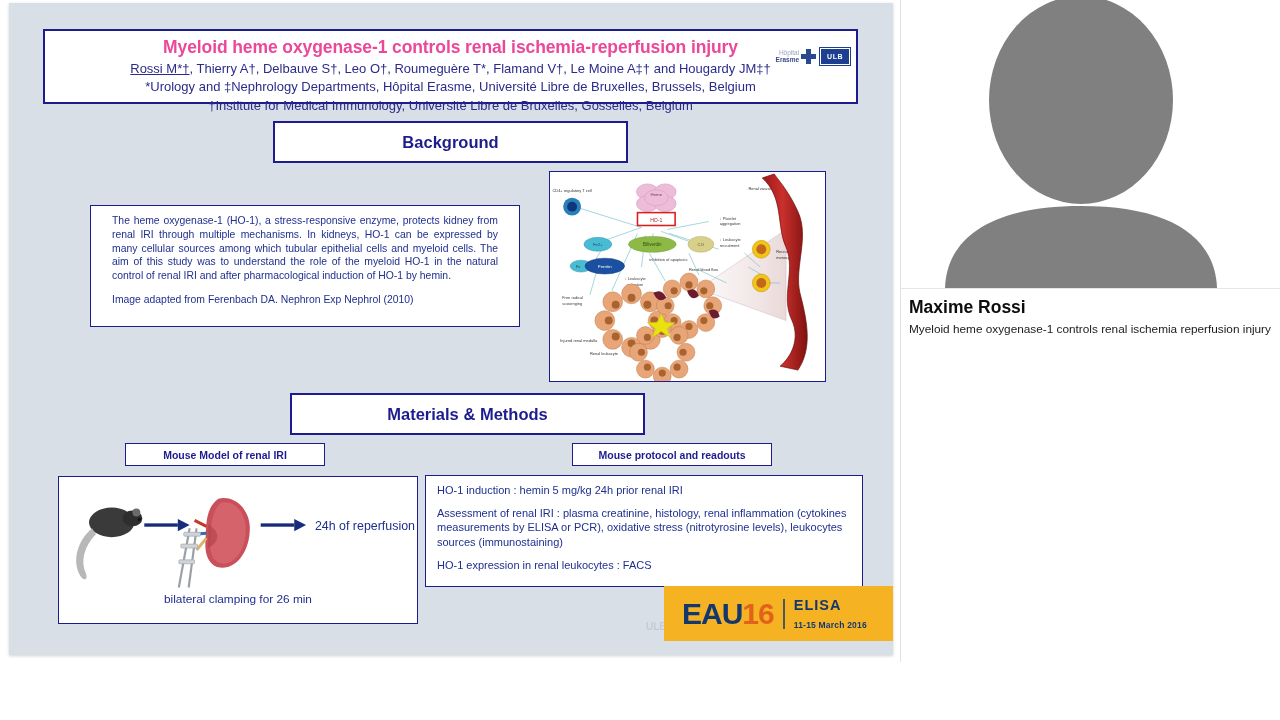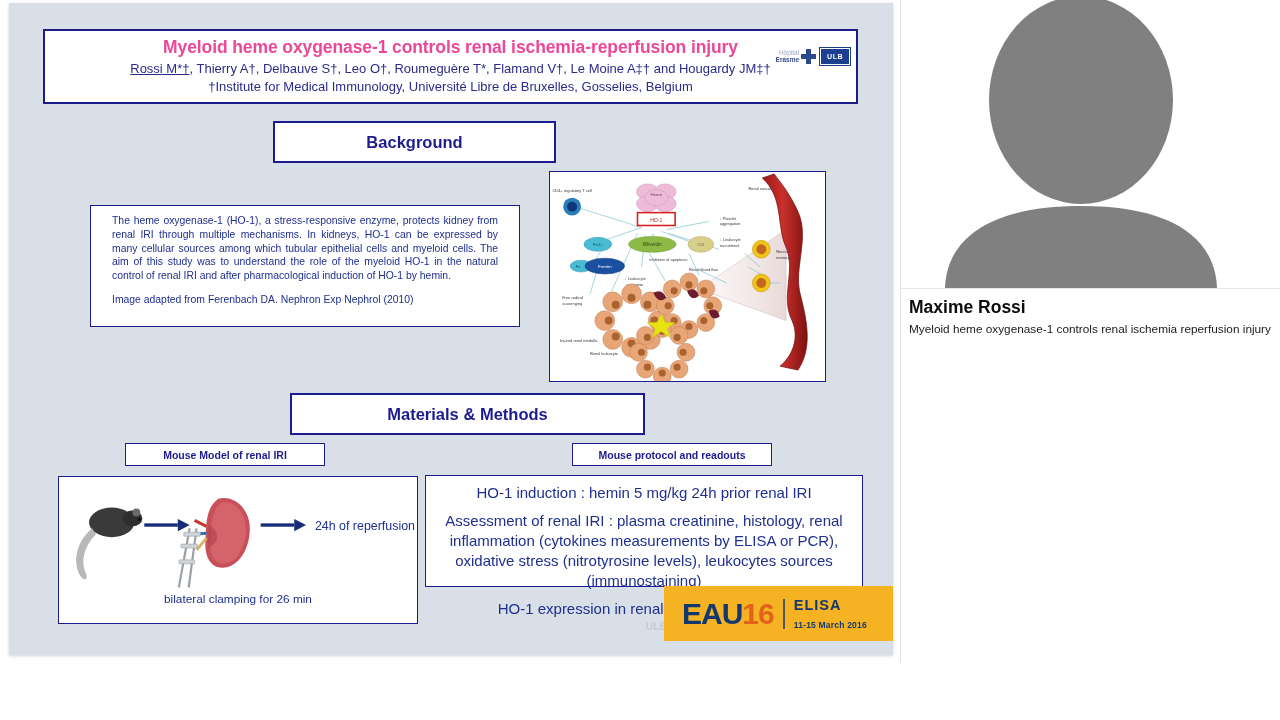--- a/index.html
+++ b/index.html
@@ -47,21 +47,21 @@
     background:#1c3f8f;color:#ffffff;font-size:7px;font-weight:bold;
     padding:4px 6px;letter-spacing:.5px;border:1px solid #ffffff;
     outline:1px solid #1c3f8f;
   }
   
   .section-header{
     position:absolute;background:#ffffff;border:2px solid #1c1c8f;
     box-sizing:border-box;display:flex;align-items:center;justify-content:center;
     color:#1c1c8f;font-weight:bold;font-size:16.5px;
   }
-  #hdr-background{left:264px;top:118px;width:283px;height:42px;}
+  #hdr-background{left:264px;top:118px;width:355px;height:42px;}
   #hdr-methods{left:281px;top:390px;width:355px;height:42px;}
   
   #background-text-box{
     position:absolute;left:81px;top:202px;width:430px;height:122px;
     background:#ffffff;border:1.5px solid #1c1c8f;box-sizing:border-box;
     padding:8px 21px;color:#1f2f8f;font-size:10.4px;line-height:1.33;
   }
   #background-paragraph{text-align:justify;}
   #background-credit{margin-top:10px;}
   
@@ -81,21 +81,21 @@
   
   #mouse-panel{
     position:absolute;left:49px;top:473px;width:360px;height:148px;
     background:#ffffff;border:1.5px solid #1c1c8f;box-sizing:border-box;overflow:hidden;
   }
   #mouse-panel svg{display:block;width:100%;height:100%;}
   
   #hemin-panel{
     position:absolute;left:416px;top:472px;width:438px;height:112px;
     background:#ffffff;border:1.5px solid #1c1c8f;box-sizing:border-box;
-    padding:7px 11px;color:#1f2f8f;font-size:15px;line-height:1.33;text-align:center;
+    padding:7px 11px;color:#1f2f8f;font-size:11px;line-height:1.33;
   }
   #hemin-panel p{margin:0 0 8px 0;}
   #hemin-panel p:last-child{margin-bottom:0;}
   
   #eau-logo{
     position:absolute;left:655px;top:583px;width:229px;height:55px;
     background:#f5b324;display:flex;align-items:center;box-sizing:border-box;
     padding-left:18px;
   }
   #eau-word{font-size:30px;font-weight:bold;color:#14386e;letter-spacing:-1px;}
@@ -121,20 +121,21 @@
 </style>
 </head>
 <body>
 
 <div id="poster-viewer">
   <div id="poster-canvas">
 
     <div id="title-box">
       <div id="poster-title">Myeloid heme oxygenase-1 controls renal ischemia-reperfusion injury</div>
       <div class="authors"><span class="u">Rossi M*†</span><span>, Thierry A†, Delbauve S†, Leo O†, Roumeguère T*, Flamand V†, Le Moine A‡† and Hougardy JM‡†</span></div>
+      <div class="authors">*Urology and ‡Nephrology Departments, Hôpital Erasme, Université Libre de Bruxelles, Brussels, Belgium</div>
       <div class="authors">†Institute for Medical Immunology, Université Libre de Bruxelles, Gosselies, Belgium</div>
 
       <div id="logo-cluster">
         <div id="erasme-logo">
           <div id="erasme-text">
             <div class="l1">Hôpital</div>
             <div>Erasme</div>
           </div>
           <div id="erasme-cross"></div>
         </div>

